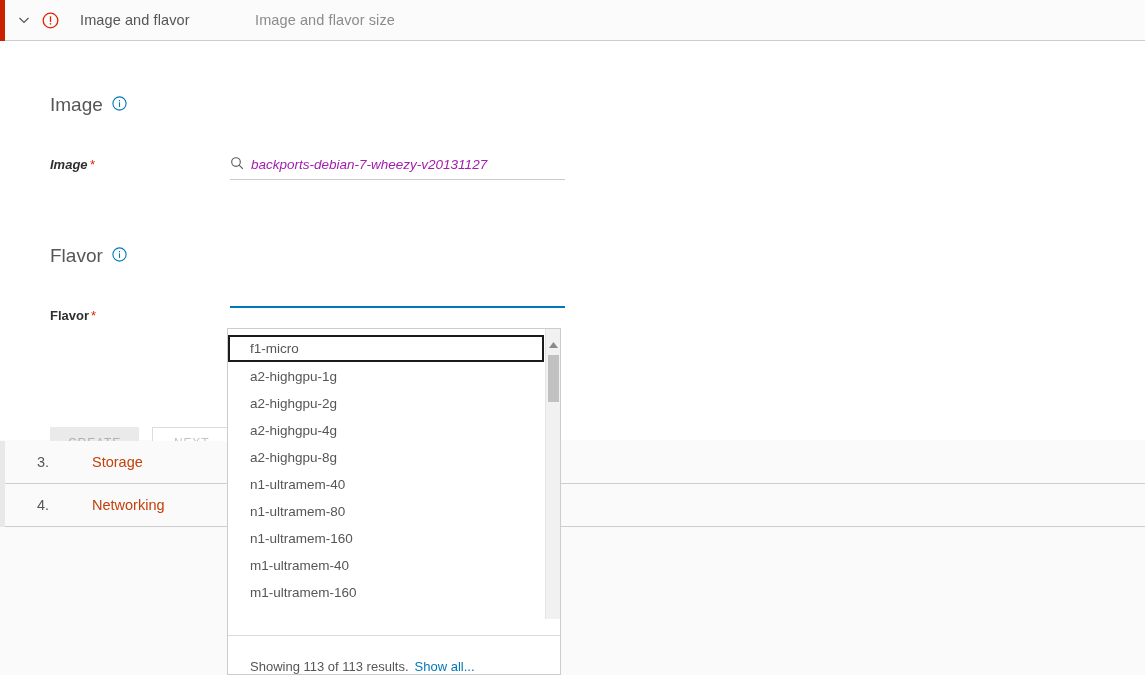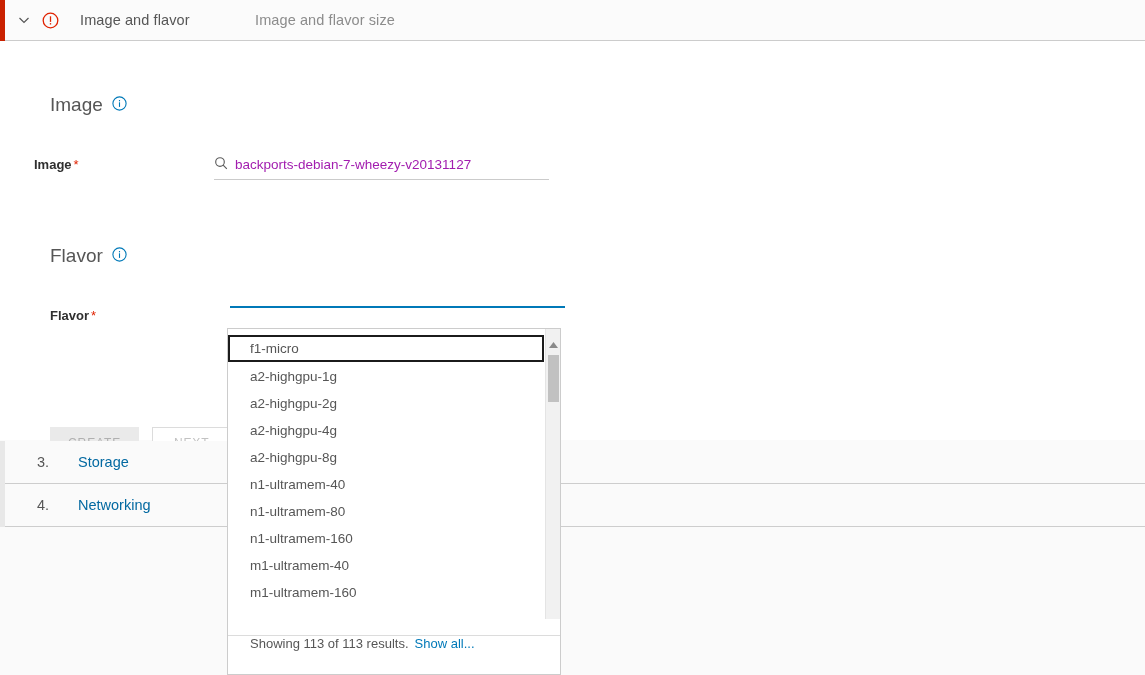--- a/index.html
+++ b/index.html
@@ -96,21 +96,21 @@
     position:absolute; left:0; width:1145px; height:43px;
     background:#fafafa;
     border-bottom:1px solid #cdcdcd;
     display:flex; align-items:center;
   }
   .cs-strip { width:5px; height:43px; background:#e8e8e8; }
   .cs-num {
     width:46px; text-align:right; padding-right:2px;
     font-size:14.5px; color:#565656;
   }
-  .cs-label { margin-left:27px; font-size:14.5px; color:#0369a1; }
+  .cs-label { margin-left:41px; font-size:14.5px; color:#c2410c; }
 
   
   .dropdown {
     position:absolute; left:227px; top:328px;
     width:334px; height:347px;
     background:#ffffff;
     border:1px solid #cccccc;
     z-index:40;
     display:flex; flex-direction:column;gap:16px;
   }
@@ -130,21 +130,21 @@
     white-space:nowrap;
   }
   .dd-item.focused {
     border:2px solid #1b1b1b;
     height:27px; line-height:23px;
     padding-left:20px;
   }
   .dd-footer {
     border-top:1px solid #dcdcdc;
     height:41px;
-    display:flex; align-items:flex-start;
+    display:flex; align-items:flex-end;
     padding-left:22px;
     font-size:13px; color:#565656;
     gap:6px;
   }
   .dd-footer a { color:#0079b8; text-decoration:none; cursor:pointer; }
 
   
   .dd-scroll {
     position:absolute; right:0; top:0; width:15px; height:305px;
     background:#f1f1f1; border-left:1px solid #e4e4e4;
@@ -191,21 +191,21 @@
     <span>Image</span>
     <span class="info-icon">
       <svg width="15" height="15" viewBox="0 0 15 15" aria-hidden="true">
         <circle cx="7.5" cy="7.5" r="6.6" fill="none" stroke="#0079b8" stroke-width="1.1"></circle>
         <rect x="6.95" y="6.3" width="1.1" height="4.6" fill="#0079b8"></rect>
         <rect x="6.95" y="4.0" width="1.1" height="1.3" fill="#0079b8"></rect>
       </svg>
     </span>
   </div>
 
-  <div class="form-row" style="left:34px; top:112px;">
+  <div class="form-row" style="left:50px; top:112px;font-style:italic;">
     <div class="form-label">
       <span>Image</span><span class="req">*</span>
     </div>
     <div class="search-field">
       <div class="search-inner">
         <span>
           <svg width="14" height="14" viewBox="0 0 14 14" aria-hidden="true">
             <circle cx="6" cy="6" r="4.3" fill="none" stroke="#5b5b5b" stroke-width="1.15"></circle>
             <line x1="9.2" y1="9.2" x2="12.8" y2="12.8" stroke="#5b5b5b" stroke-width="1.15"></line>
           </svg>

